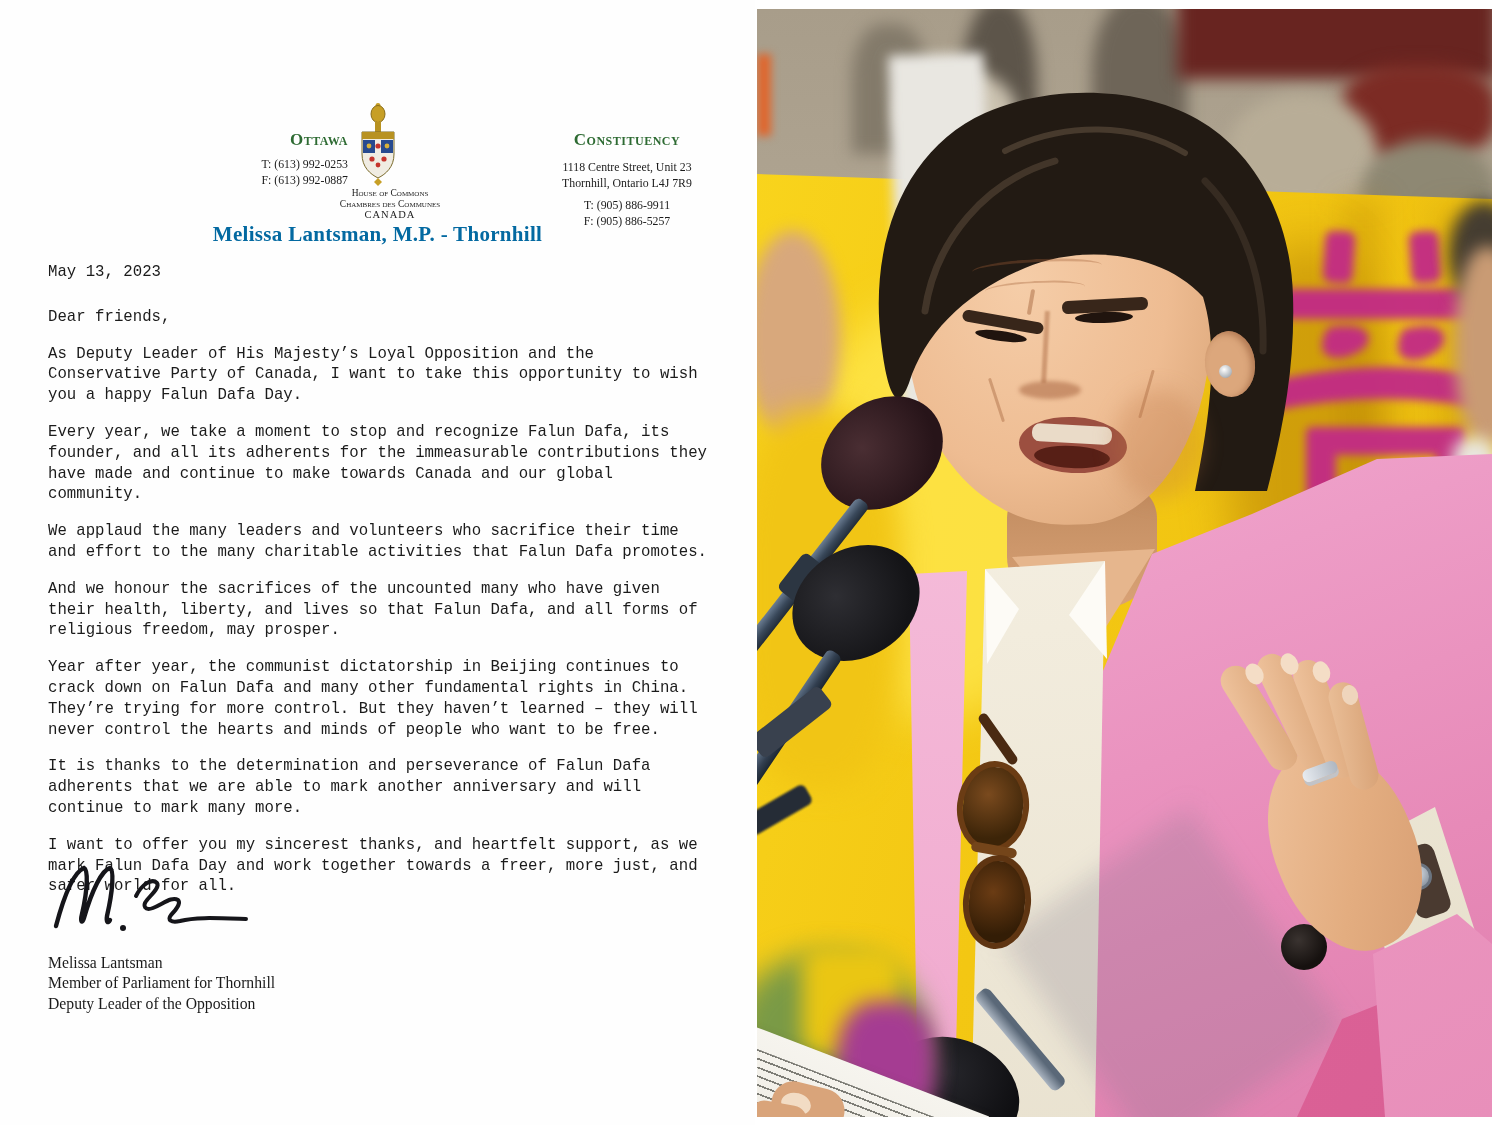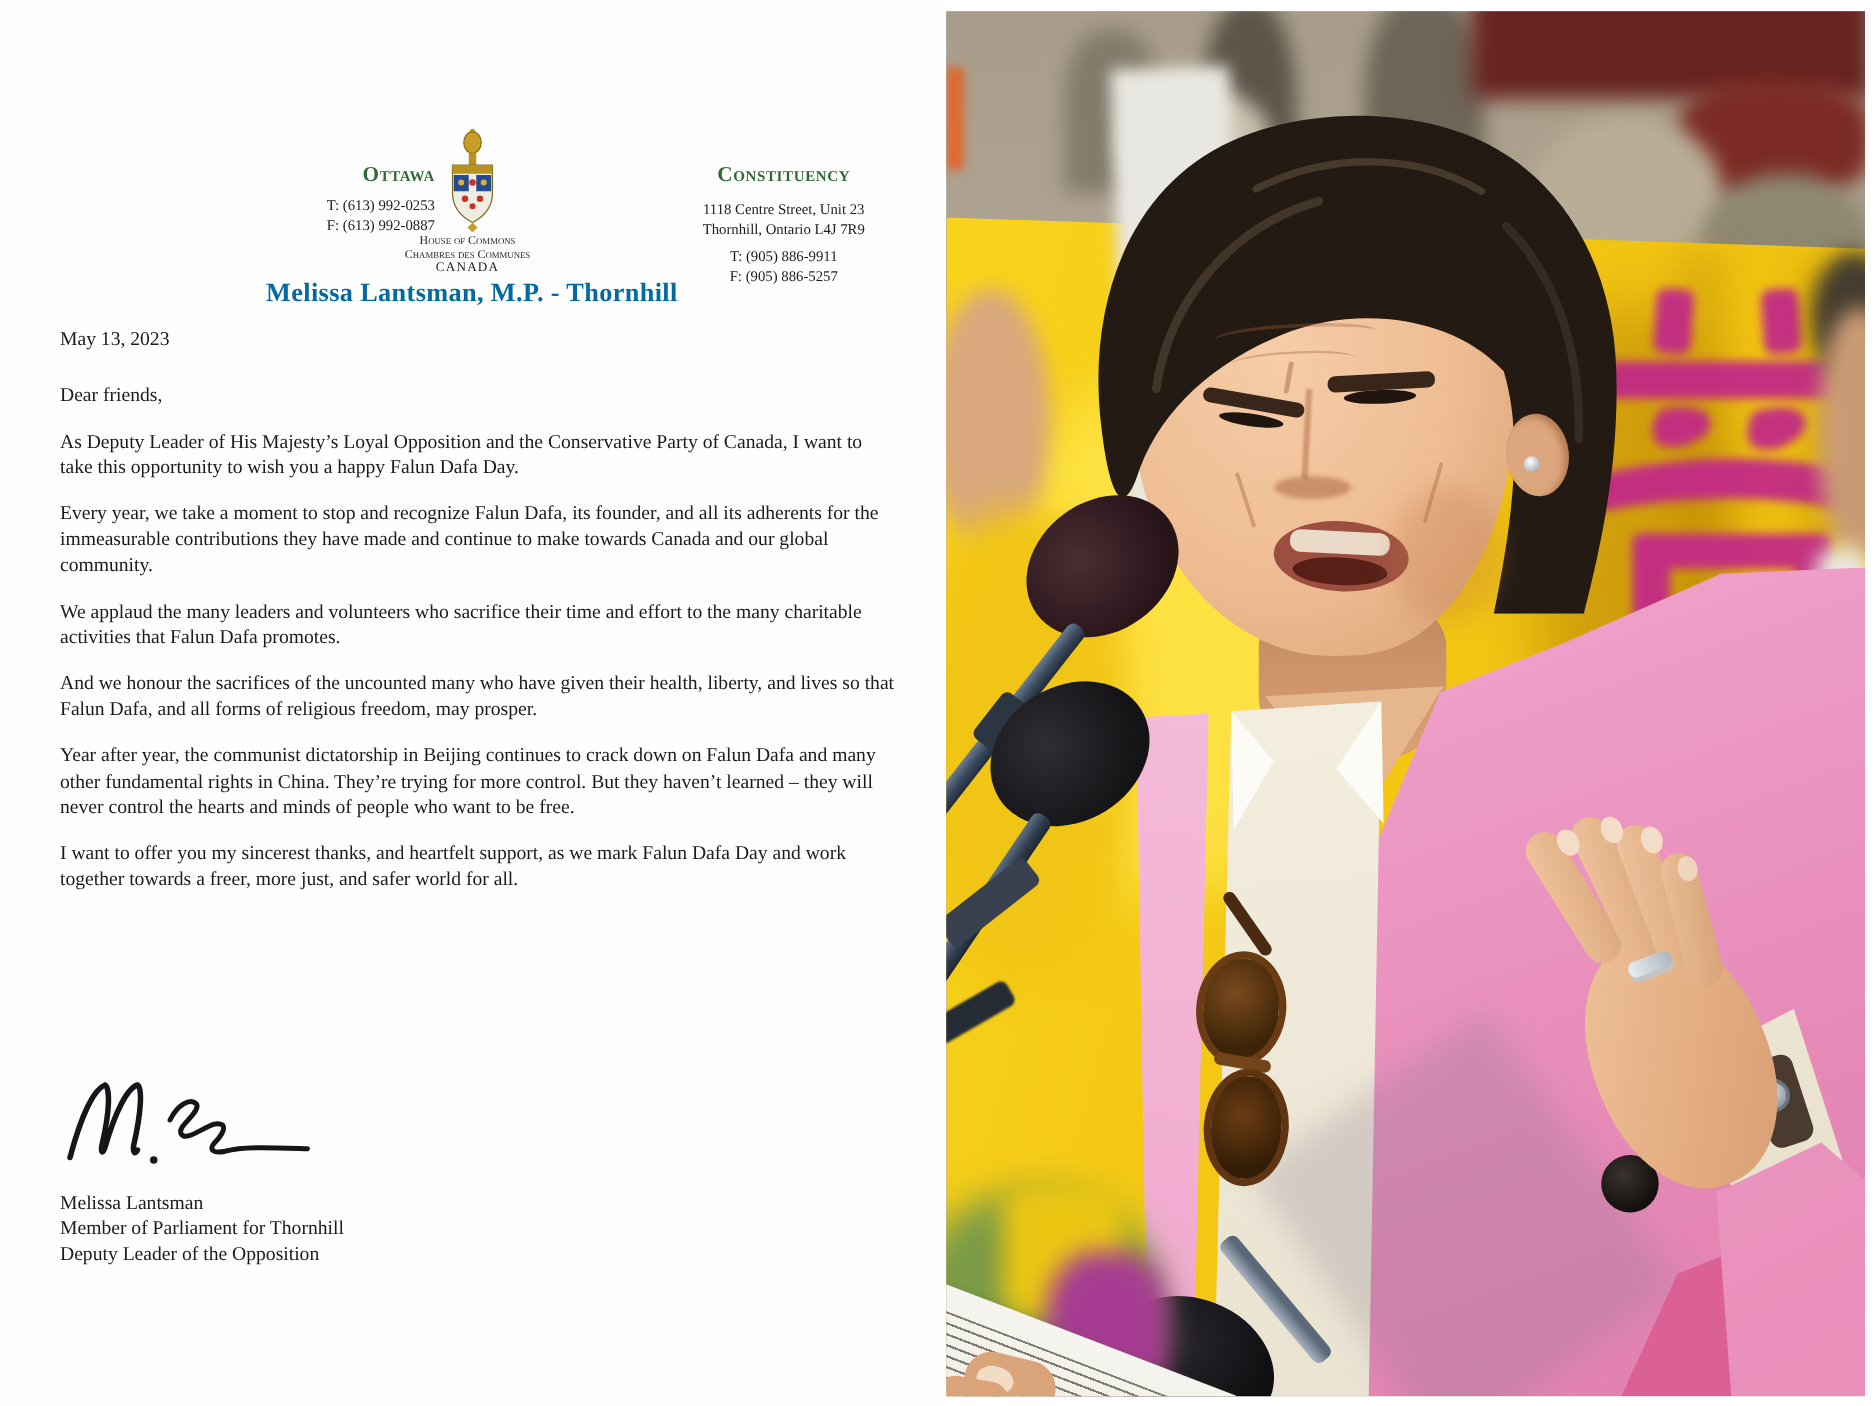--- a/index.html
+++ b/index.html
@@ -9,21 +9,21 @@
   
   .letter{left:0;top:0;width:755px;height:1125px;background:#fefefe;color:#1b1b1b;}
   .lh-office{width:280px;text-align:center;}
   .lh-office .t{font-weight:bold;font-variant:small-caps;font-size:17px;color:#2e6b33;letter-spacing:.5px;}
   .lh-office .a{font-size:11.8px;line-height:15.5px;margin-top:10px;}
   .lh-office .p{font-size:11.8px;line-height:15.5px;margin-top:7px;}
   .org{width:240px;text-align:center;font-variant:small-caps;font-size:9.5px;line-height:10.5px;color:#222;}
   .org .c{font-size:10.5px;letter-spacing:1px;margin-top:1px;}
   .member{width:755px;text-align:center;font-size:21px;font-weight:bold;color:#0369a1;letter-spacing:.3px;}
   .body-txt{width:668px;font-size:15.7px;line-height:20.8px;}
-  .body-txt p{margin:0 0 16px 0;}
+  .body-txt p{margin:0 0 16px 0;font-family:Liberation Mono, monospace;}
   .closing{font-size:15.7px;line-height:20.3px;}
   
   .photo{left:757px;top:9px;width:735px;height:1108px;overflow:hidden;background:#b3a893;}
   .bl{filter:blur(8px);}
   .rod{border-radius:6px;}
   .paper-lines{position:absolute;left:14px;top:20px;right:16px;bottom:14px;
     background:repeating-linear-gradient(0deg, rgba(95,95,88,.8) 0 1.7px, transparent 1.7px 8.2px);}
 </style>
 </head>
 <body>
@@ -48,21 +48,21 @@
     <rect x="15" y="38" width="12" height="13" fill="#274a8f"></rect>
     <rect x="33" y="38" width="12" height="13" fill="#274a8f"></rect>
     <circle cx="21" cy="44" r="2.4" fill="#d8b23a"></circle>
     <circle cx="39" cy="44" r="2.4" fill="#d8b23a"></circle>
     <circle cx="30" cy="44" r="2.6" fill="#c5342c"></circle>
     <circle cx="24" cy="57" r="2.6" fill="#c5342c"></circle>
     <circle cx="36" cy="57" r="2.6" fill="#c5342c"></circle>
     <circle cx="30" cy="63" r="2.4" fill="#c5342c"></circle>
     <path d="M30,76 L34,80 L30,84 L26,80 Z" fill="#c79f26"></path>
   </svg>
-  <div class="ab org" style="left:254px;top:188px;">
+  <div class="ab org" style="left:270px;top:188px;">
     <div>House of Commons</div>
     <div>Chambres des Communes</div>
     <div class="c">CANADA</div>
   </div>
 
   <div class="ab lh-office" style="left:492px;top:130px;width:270px;">
     <div class="t">Constituency</div>
     <div class="a">
       <div>1118 Centre Street, Unit 23</div>
       <div>Thornhill, Ontario L4J 7R9</div>
@@ -76,20 +76,21 @@
   <div class="ab member" style="left:0;top:222px;">Melissa Lantsman, M.P. - Thornhill</div>
 
   <div class="ab body-txt" style="left:48px;top:262px;">
     <p style="margin-bottom:24px;">May 13, 2023</p>
     <p>Dear friends,</p>
     <p>As Deputy Leader of His Majesty’s Loyal Opposition and the Conservative Party of Canada, I want to take this opportunity to wish you a happy Falun Dafa Day.</p>
     <p>Every year, we take a moment to stop and recognize Falun Dafa, its founder, and all its adherents for the immeasurable contributions they have made and continue to make towards Canada and our global community.</p>
     <p>We applaud the many leaders and volunteers who sacrifice their time and effort to the many charitable activities that Falun Dafa promotes.</p>
     <p>And we honour the sacrifices of the uncounted many who have given their health, liberty, and lives so that Falun Dafa, and all forms of religious freedom, may prosper.</p>
     <p>Year after year, the communist dictatorship in Beijing continues to crack down on Falun Dafa and many other fundamental rights in China. They’re trying for more control. But they haven’t learned – they will never control the hearts and minds of people who want to be free.</p>
+    <p>It is thanks to the determination and perseverance of Falun Dafa adherents that we are able to mark another anniversary and will continue to mark many more.</p>
     <p>I want to offer you my sincerest thanks, and heartfelt support, as we mark Falun Dafa Day and work together towards a freer, more just, and safer world for all.</p>
   </div>
 
   <svg class="ab" style="left:50px;top:862px;" width="210" height="80" viewBox="0 0 210 80">
     <path d="M6,64 C14,34 24,10 34,6 C38,8 38,26 32,52 C30,60 32,62 34,56 C42,28 52,8 60,6 C64,8 63,28 57,54 C56,60 58,62 60,58" fill="none" stroke="#15151a" stroke-width="4.4" stroke-linecap="round"></path>
     <circle cx="73" cy="66" r="3" fill="#15151a"></circle>
     <path d="M86,34 C92,22 102,16 107,21 C110,25 102,32 97,38 C92,44 95,49 103,46 C113,42 122,34 128,38 C131,41 126,48 121,53 C117,58 121,61 130,59 C145,55 165,56 196,57" fill="none" stroke="#15151a" stroke-width="4" stroke-linecap="round"></path>
   </svg>
 
   <div class="ab closing" style="left:48px;top:953px;">

